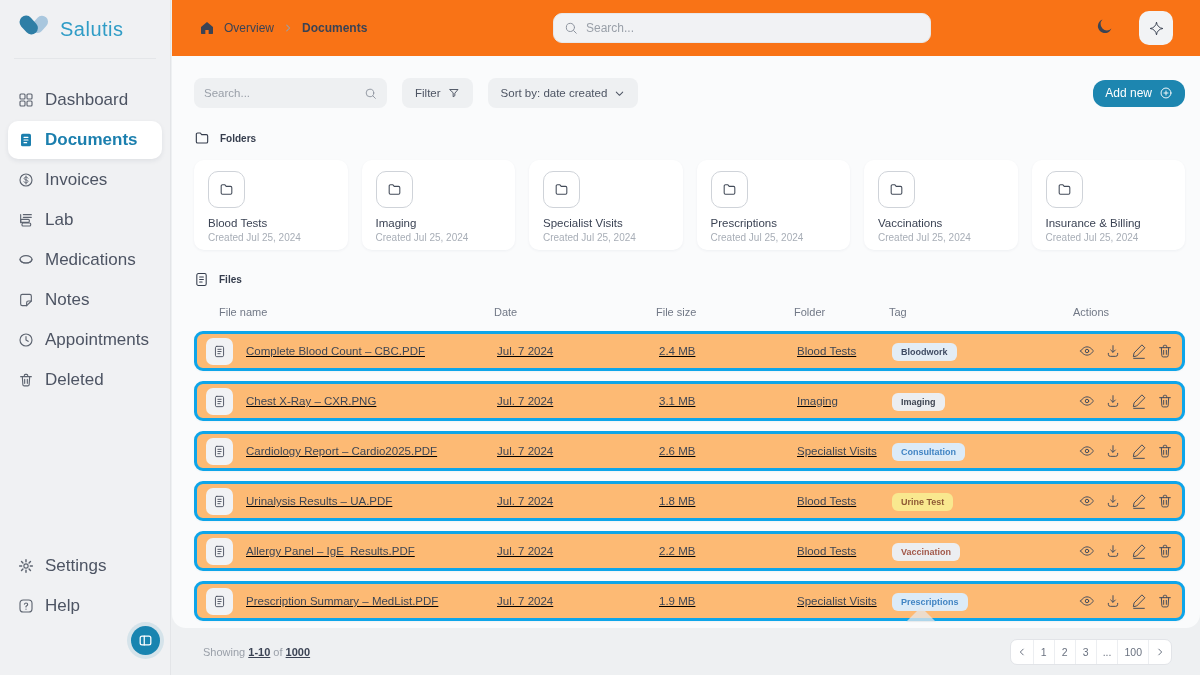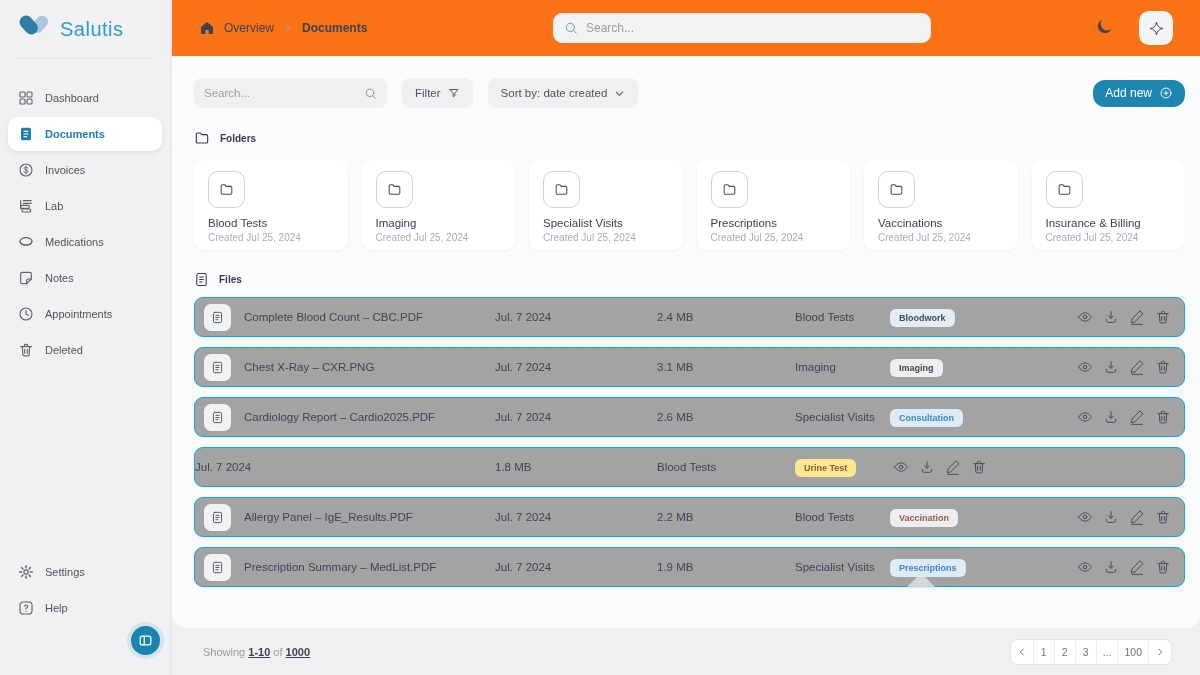--- a/index.html
+++ b/index.html
@@ -9,21 +9,21 @@
 
   svg { display:block; }
   .ic { stroke:currentColor; fill:none; stroke-width:1.7; stroke-linecap:round; stroke-linejoin:round; }
 
   
   .sidebar { position:absolute; left:0; top:0; width:171px; height:675px; background:#f0f1f3; border-right:1px solid #e3e5e8; }
   .logo { display:flex; align-items:center; gap:8px; padding:14px 0 12px 18px; }
   .logo-text { font-size:20px; color:#2f9cc6; letter-spacing:.5px; }
   .side-divider { height:1px; background:#e4e6e9; margin:2px 14px 14px 14px; }
   .nav { padding:8px 8px 0 8px; }
-  .nav-item { display:flex; align-items:center; gap:11px; padding:9px 10px; border-radius:10px; color:#4d5463; font-size:11px; cursor:pointer; margin-bottom:2px; }
+  .nav-item { display:flex; align-items:center; gap:11px; padding:9px 10px; border-radius:10px; color:#4d5463; font-size:17px; cursor:pointer; margin-bottom:2px; }
   .nav-item .nicon { color:#5d6470; width:16px; height:16px; }
   .nav-item.active { background:#ffffff; color:#1b7fae; font-weight:bold; box-shadow:0 2px 5px rgba(25,40,70,.08); }
   .nav-item.active .nicon { color:#1b7fae; }
   .side-bottom { position:absolute; left:8px; bottom:48px; width:155px; }
   .fab { position:absolute; right:10px; bottom:20px; width:29px; height:29px; border-radius:50%; background:#1884b0; display:flex; align-items:center; justify-content:center; color:#fff; box-shadow:0 0 0 4px rgba(24,132,176,.12); cursor:pointer; }
 
   
   .topbar { position:absolute; left:172px; top:0; width:1028px; height:56px; background:#f97316; display:flex; align-items:center; }
   .crumbs { display:flex; align-items:center; gap:9px; margin-left:27px; color:#3b4354; }
   .crumb { font-size:12px; color:#3b4354; cursor:pointer; }
@@ -53,21 +53,21 @@
   .folders-row { display:flex; gap:14px; margin:14px 15px 0 22px; }
   .folder-card { flex:1; height:90px; background:#fff; border-radius:10px; box-shadow:0 1px 3px rgba(25,40,70,.05); padding:11px 0 0 14px; cursor:pointer; }
   .folder-badge { width:37px; height:37px; border:1px solid #cfd3d9; border-radius:10px; display:flex; align-items:center; justify-content:center; color:#434b59; }
   .folder-name { font-size:11.5px; color:#3b4354; margin-top:9px; }
   .folder-meta { font-size:10px; color:#a8aeb7; margin-top:3px; }
 
   .tgrid { display:grid; grid-template-columns:300px 162px 138px 95px 184px 113px; align-items:center; }
   .table-head { margin:16px 15px 0 22px; height:18px; color:#717886; font-size:11px; }
   .table-head .hc:first-child { padding-left:25px; }
   .rows { margin:10px 15px 0 22px; position:relative; }
-  .file-row { height:40px; background:#a3a3a3; border:1px solid #0ea5e9; border-radius:9px; box-shadow:0 1px 2px rgba(25,40,70,.04); margin-bottom:10px; }
+  .file-row { height:40px; background:#fdba74; border:3px solid #0ea5e9; border-radius:9px; box-shadow:0 1px 2px rgba(25,40,70,.04); margin-bottom:10px;text-decoration:underline; }
   .fname-cell { display:flex; align-items:center; gap:13px; padding-left:9px; }
   .file-badge { width:27px; height:27px; background:#f1f2f4; border-radius:7px; display:flex; align-items:center; justify-content:center; color:#4a5160; }
   .cell { font-size:11.5px; color:#3e4654; }
   .tag { display:inline-block; font-size:9px; font-weight:bold; padding:4px 9px; border-radius:6px; }
   .tag[data-tagstyle="slate"] { background:#e3edf6; color:#3f4b63; }
   .tag[data-tagstyle="gray"]  { background:#eceef1; color:#3f4653; }
   .tag[data-tagstyle="blue"]  { background:#dcebf8; color:#4285c4; }
   .tag[data-tagstyle="yellow"]{ background:#f9e88f; color:#8f5a35; }
   .tag[data-tagstyle="rust"]  { background:#eceef1; color:#a2594a; }
   .actions-cell { display:flex; gap:10px; padding-left:3px; color:#454d5c; }
@@ -361,20 +361,28 @@
     <div class="section-label">
       <span>
         <svg class="ic" width="15" height="15" viewBox="0 0 24 24">
             <rect x="4.5" y="2.5" width="15" height="19" rx="2.5"></rect>
             <path d="M9 8h6M9 12h6M9 16h4"></path>
           </svg>
       </span>
       <span class="slab">Files</span>
     </div>
 
+    <div class="table-head tgrid">
+      <span class="hc">File name</span>
+      <span class="hc">Date</span>
+      <span class="hc">File size</span>
+      <span class="hc">Folder</span>
+      <span class="hc">Tag</span>
+      <span class="hc">Actions</span>
+    </div>
 
     <div class="rows">
 
       <div class="file-row tgrid">
         <div class="fname-cell">
           <span class="file-badge">
               <svg class="ic" width="13" height="13" viewBox="0 0 24 24">
                 <rect x="4.5" y="2.5" width="15" height="19" rx="2.5"></rect>
                 <path d="M9 8h6M9 12h6M9 16h4"></path>
               </svg>
@@ -485,20 +493,29 @@
             </span>
           <span class="act">
               <svg class="ic" width="16" height="16" viewBox="0 0 24 24" style="stroke-width:1.5">
                 <path d="M4 7h16M9.5 7V5a1.5 1.5 0 0 1 1.5-1.5h2A1.5 1.5 0 0 1 14.5 5v2M6.5 7l.8 12a2 2 0 0 0 2 1.9h5.4a2 2 0 0 0 2-1.9l.8-12M10 11v6M14 11v6"></path>
               </svg>
             </span>
         </span>
       </div>
 
       <div class="file-row tgrid">
+        <div class="fname-cell">
+          <span class="file-badge">
+              <svg class="ic" width="13" height="13" viewBox="0 0 24 24">
+                <rect x="4.5" y="2.5" width="15" height="19" rx="2.5"></rect>
+                <path d="M9 8h6M9 12h6M9 16h4"></path>
+              </svg>
+            </span>
+          <span class="cell">Urinalysis Results – UA.PDF</span>
+        </div>
         <span class="cell">Jul. 7 2024</span>
         <span class="cell">1.8 MB</span>
         <span class="cell">Blood Tests</span>
         <span><span class="tag" data-tagstyle="yellow">Urine Test</span></span>
         <span class="actions-cell">
           <span class="act">
               <svg class="ic" width="16" height="16" viewBox="0 0 24 24" style="stroke-width:1.5">
                 <path d="M2.5 12S6 5.8 12 5.8 21.5 12 21.5 12 18 18.2 12 18.2 2.5 12 2.5 12z"></path>
                 <circle cx="12" cy="12" r="2.6"></circle>
               </svg>

